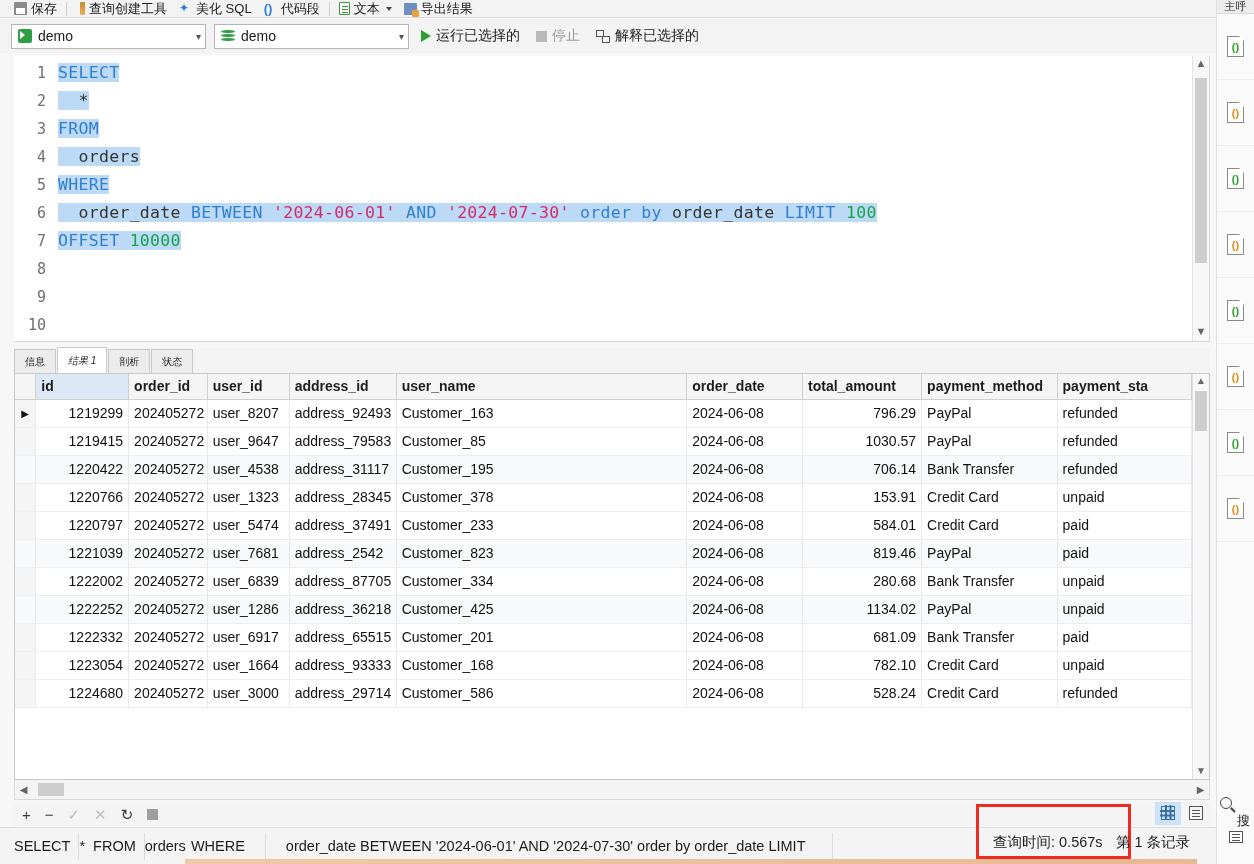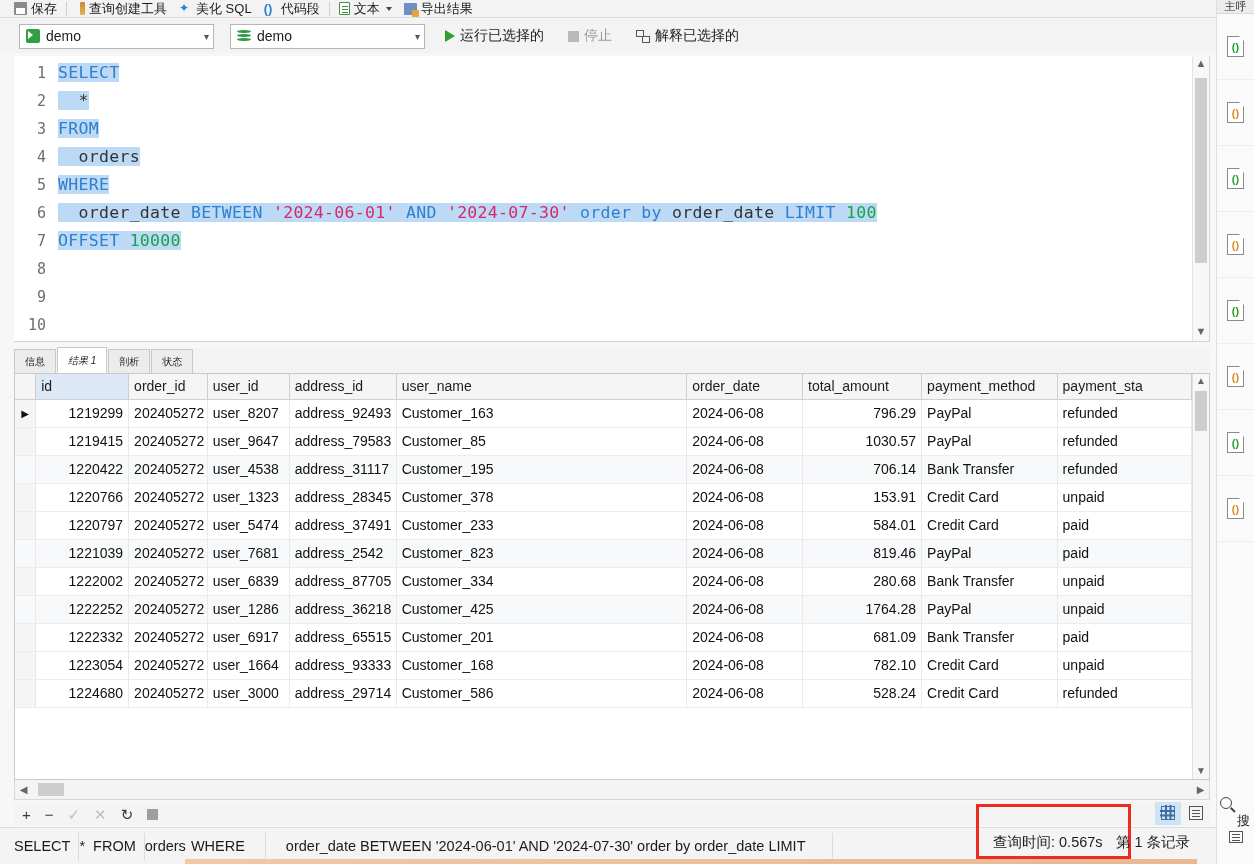--- a/index.html
+++ b/index.html
@@ -32,21 +32,21 @@
   .ico-build { width:5px; height:13px; background:linear-gradient(#c98a33,#e8b15c); border-radius:1px; margin-left:4px; }
   .ico-wand { color:#2f7fd0; font-size:12px; line-height:13px; }
   .ico-paren { color:#2f7fd0; font-size:13px; line-height:13px; font-weight:bold; }
   .ico-doc { width:11px; height:13px; border:1px solid #3f8f3f; background:#fff; border-radius:1px; }
   .ico-doc:after{content:"";position:absolute;left:2px;top:3px;width:6px;height:1px;background:#3f8f3f;box-shadow:0 3px 0 #3f8f3f,0 6px 0 #3f8f3f;}
   .ico-export { width:13px; height:12px; background:#6f8fc0; border-radius:1px; }
   .ico-export:after{content:"";position:absolute;right:-2px;bottom:-2px;width:7px;height:7px;background:#e8a33d;border-radius:1px;}
   .caret-down { width:0;height:0;border-left:3px solid transparent;border-right:3px solid transparent;border-top:4px solid #444; margin-left:2px;}
 
   
-  .connbar { position:absolute; left:0; top:19px; width:1216px; height:34px; background:#f3f3f3; display:flex; align-items:center; padding-left:19px; gap:16px;}
+  .connbar { position:absolute; left:0; top:19px; width:1216px; height:34px; background:#f3f3f3; display:flex; align-items:center; padding-left:11px; gap:8px;}
   .combo { height:25px; background:#fff; border:1px solid #b5b5b5; display:flex; align-items:center; padding:0 4px 0 6px; font-size:14px; color:#1c1c1c; position:relative;}
   .combo .chev { margin-left:auto; color:#555; font-size:10px; padding-left:10px;}
   .combo-db { width:195px; }
   .combo-schema { width:195px; }
   .ico-conn { width:14px;height:14px;background:#2f9e44;border-radius:2px;margin-right:6px;position:relative;flex:none;}
   .ico-conn:after{content:"";position:absolute;left:2px;top:2px;border-left:5px solid #fff;border-top:4px solid transparent;border-bottom:4px solid transparent;}
   .ico-schema { width:14px;height:14px;margin-right:6px;flex:none;position:relative;}
   .ico-schema span{position:absolute;left:0;width:14px;height:3px;background:#2f9e44;border-radius:50%/60%;}
   .run-item { display:flex;align-items:center;gap:5px;font-size:14px;color:#1c1c1c;padding:0 4px;white-space:nowrap;}
   .run-item.disabled { color:#9a9a9a; }
@@ -74,21 +74,21 @@
   
   .restabs { position:absolute; left:14px; top:348px; width:1196px; height:26px; border-bottom:1px solid #c9c9c9; display:flex; align-items:flex-end; background:#f3f3f3;}
   .rtab { height:24px; line-height:24px; padding:0 10px; font-size:10px; color:#1c1c1c; background:#ececec; border:1px solid #c9c9c9; border-bottom:none; margin-right:1px;}
   .rtab.active { background:#fff; height:26px; line-height:25px; border-bottom:1px solid #fff; font-weight:normal;font-style:italic;}
 
   
   .grid { position:absolute; left:14px; top:374px; width:1196px; height:406px; background:#fff; border:1px solid #c9c9c9; border-top:none; overflow:hidden;}
   table.rs { border-collapse:collapse; width:1177px; table-layout:fixed; font-size:14px;}
   table.rs th {
     background:#f5f5f5; border-right:1px solid #cfcfcf; border-bottom:1px solid #cfcfcf;
-    font-weight:normal; text-align:left; padding:3px 5px; height:25px; color:#1c1c1c; white-space:nowrap; overflow:hidden;
+    font-weight:bold; text-align:left; padding:3px 5px; height:25px; color:#1c1c1c; white-space:nowrap; overflow:hidden;
   }
   table.rs th.idh { background:#dce8f6; }
   table.rs td { border-right:1px solid #e8e8e8; border-bottom:1px solid #ededed; padding:2px 5px; height:28px; white-space:nowrap; overflow:hidden; color:#111;}
   table.rs tr.alt td { background:#f7f9fb; }
   td.num-c { text-align:right; }
   td.rowmark { width:19px; background:#f5f5f5; border-right:1px solid #cfcfcf; text-align:center; color:#2b5f9e; font-size:10px; padding:0;}
   th.rowmark { width:19px; background:#f5f5f5;}
   .gridvscroll { position:absolute; right:0; top:0; width:17px; height:100%; background:#f7f7f7; border-left:1px solid #e0e0e0;}
   .gridvscroll .arrow { height:15px; text-align:center; line-height:13px; color:#666; font-size:10px;}
   .gv-thumb { position:absolute; left:2px; right:2px; top:17px; height:40px; background:#cdcdcd;}
@@ -364,21 +364,21 @@
             <td>unpaid</td>
           </tr>
           <tr class="alt">
             <td class="rowmark"></td>
             <td class="num-c">1222252</td>
             <td class="num-c">202405272</td>
             <td>user_1286</td>
             <td>address_36218</td>
             <td>Customer_425</td>
             <td>2024-06-08</td>
-            <td class="num-c">1764.28</td>
+            <td class="num-c">1134.02</td>
             <td>PayPal</td>
             <td>unpaid</td>
           </tr>
           <tr>
             <td class="rowmark"></td>
             <td class="num-c">1222332</td>
             <td class="num-c">202405272</td>
             <td>user_6917</td>
             <td>address_65515</td>
             <td>Customer_201</td>

